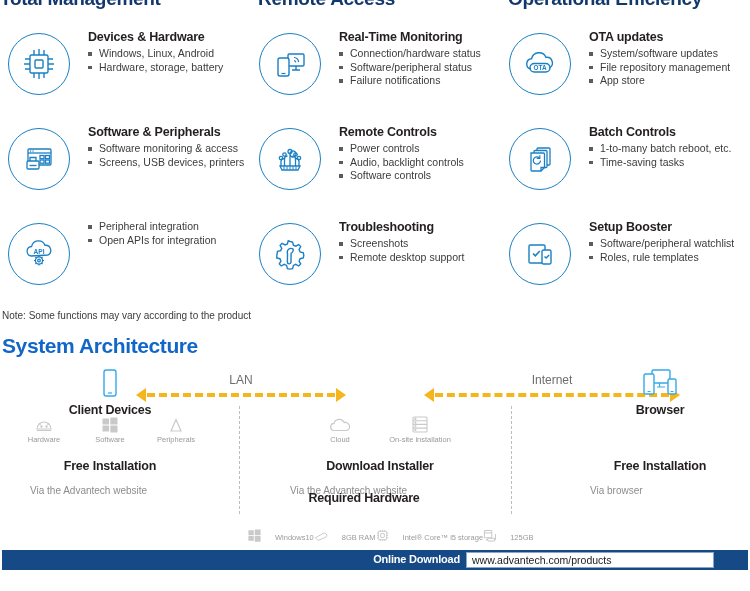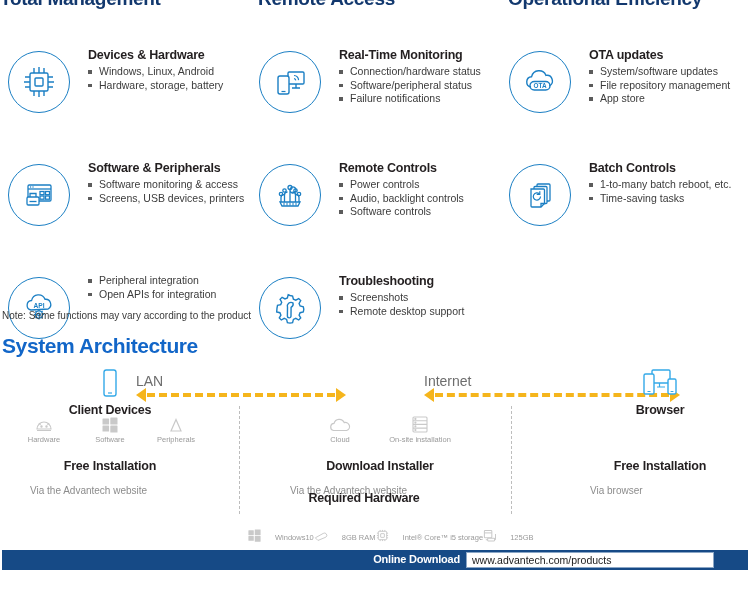--- a/index.html
+++ b/index.html
@@ -15,21 +15,21 @@
     position:absolute;top:-12px;font-size:19px;font-weight:bold;color:#12386e;
     letter-spacing:-0.3px;font-family:"Liberation Sans", sans-serif;
     white-space:nowrap;
   }
   .ch1{left:0px;}
   .ch2{left:258px;}
   .ch3{left:508px;}
 
   
   .features{position:absolute;top:30px;left:0;width:750px;}
-  .frow{position:relative;height:95px;margin-top:18px;}
+  .frow{position:relative;height:95px;}
   .fcell{position:absolute;top:0;width:250px;height:95px;}
   .fc1{left:0px;} .fc2{left:251px;} .fc3{left:501px;}
 
   .ficon{
     position:absolute;left:8px;top:3px;width:62px;height:62px;border-radius:50%;
     border:1.6px solid #1b7fc4;box-sizing:border-box;
     display:flex;align-items:center;justify-content:center;
   }
   .ficon svg{display:block;}
   .ftext{position:absolute;left:88px;top:0px;width:166px;}
@@ -77,21 +77,21 @@
   .arrow{position:absolute;height:14px;display:flex;align-items:center;}
   .a-lan{left:136px;top:28px;width:210px;}
   .a-net{left:424px;top:28px;width:256px;}
   .arrow .shaft{
     flex:1;height:0;border-top:4px dashed #f5b51c;margin:0 1px;
   }
   .arrow .head{width:0;height:0;border-top:7px solid transparent;border-bottom:7px solid transparent;}
   .arrow .head.left{border-right:10px solid #f5b51c;}
   .arrow .head.right{border-left:10px solid #f5b51c;}
   .arrow-label{
-    position:absolute;font-size:14px;color:#6d6d6d;text-align:left;
+    position:absolute;font-size:12px;color:#6d6d6d;text-align:center;
   }
   .lbl-lan{left:136px;top:13px;width:210px;}
   .lbl-net{left:424px;top:13px;width:256px;}
 
   
   .subrow{position:absolute;display:flex;justify-content:center;}
   .subitem{text-align:center;}
   .subitem .si-ic{height:20px;display:flex;align-items:flex-end;justify-content:center;}
   .subitem .si-lb{font-size:7.5px;color:#9a9a9a;margin-top:2px;white-space:nowrap;}
 
@@ -310,20 +310,37 @@
         </div>
         <div class="ftext">
           <p class="ftitle">Troubleshooting</p>
           <ul class="fbullets">
             <li>Screenshots</li>
             <li>Remote desktop support</li>
           </ul>
         </div>
       </div>
 
+      <div class="fcell fc3">
+        <div class="ficon">
+          <svg width="40" height="40" viewBox="0 0 40 40" fill="none" stroke="#1b7fc4" stroke-width="1.4">
+            <rect x="9" y="11" width="16" height="18" rx="1.2" fill="#fff"></rect>
+            <path d="M13 19.5l2.3 2.3 4.5-4.8" stroke-width="1.6"></path>
+            <rect x="22" y="16" width="9" height="14" rx="1.6" fill="#fff"></rect>
+            <path d="M24.5 22.5l1.6 1.6 3-3.2" stroke-width="1.4"></path>
+          </svg>
+        </div>
+        <div class="ftext">
+          <p class="ftitle">Setup Booster</p>
+          <ul class="fbullets">
+            <li>Software/peripheral watchlist</li>
+            <li>Roles, rule templates</li>
+          </ul>
+        </div>
+      </div>
 
     </div>
   </div>
 
   <div class="note">Note: Some functions may vary according to the product</div>
 
   <div class="sa-title">System Architecture</div>
 
   <div class="arch">
 

